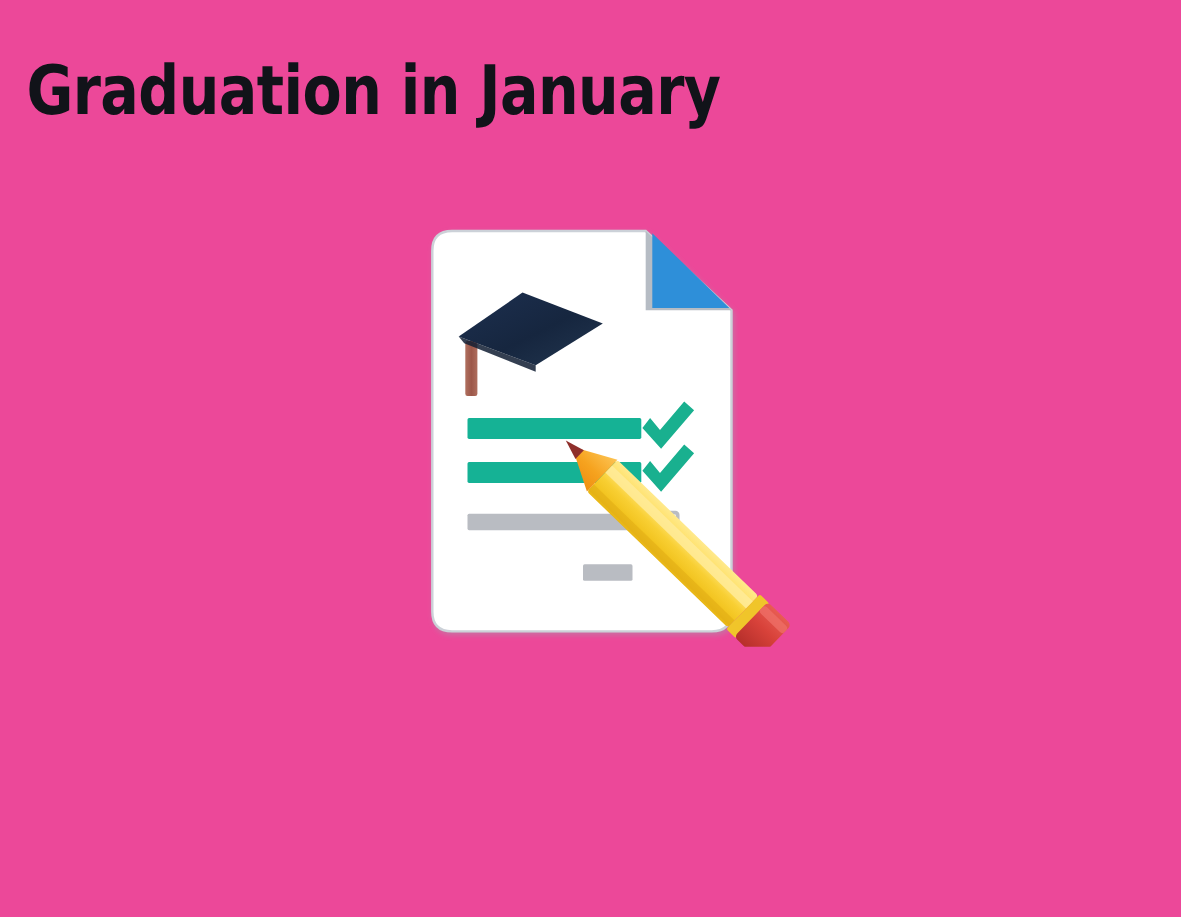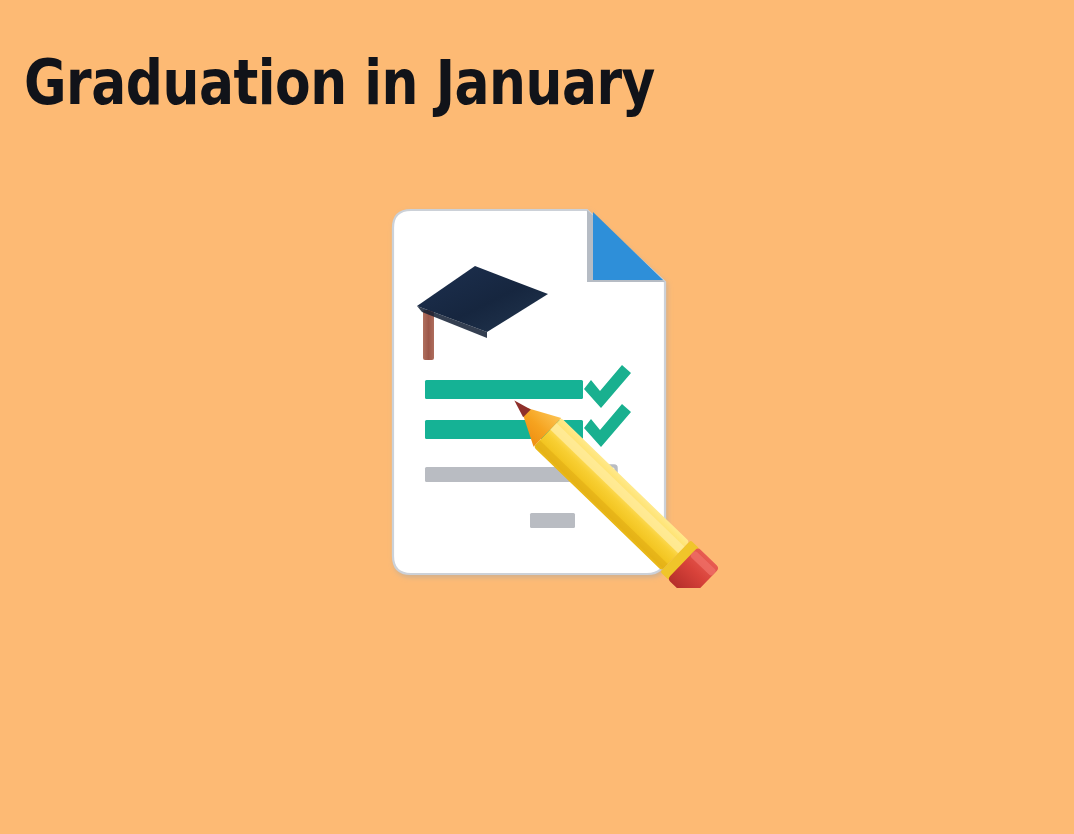--- a/index.html
+++ b/index.html
@@ -13,21 +13,21 @@
     overflow: hidden;
     font-family: "Liberation Sans", sans-serif;
     background: #fefeff;
     position: relative;
   }
 
   
   #page {
     position: absolute;
     inset: 0;
-    background: #fdba74;
+    background: #ec4899;
   }
 
   
   #page-title {
     position: absolute;
     left: 24px;
     top: 8px;
     font-family: "Liberation Sans Narrow", "DejaVu Sans Condensed", "Liberation Sans", sans-serif;
     font-weight: bold;
     font-size: 62px;

